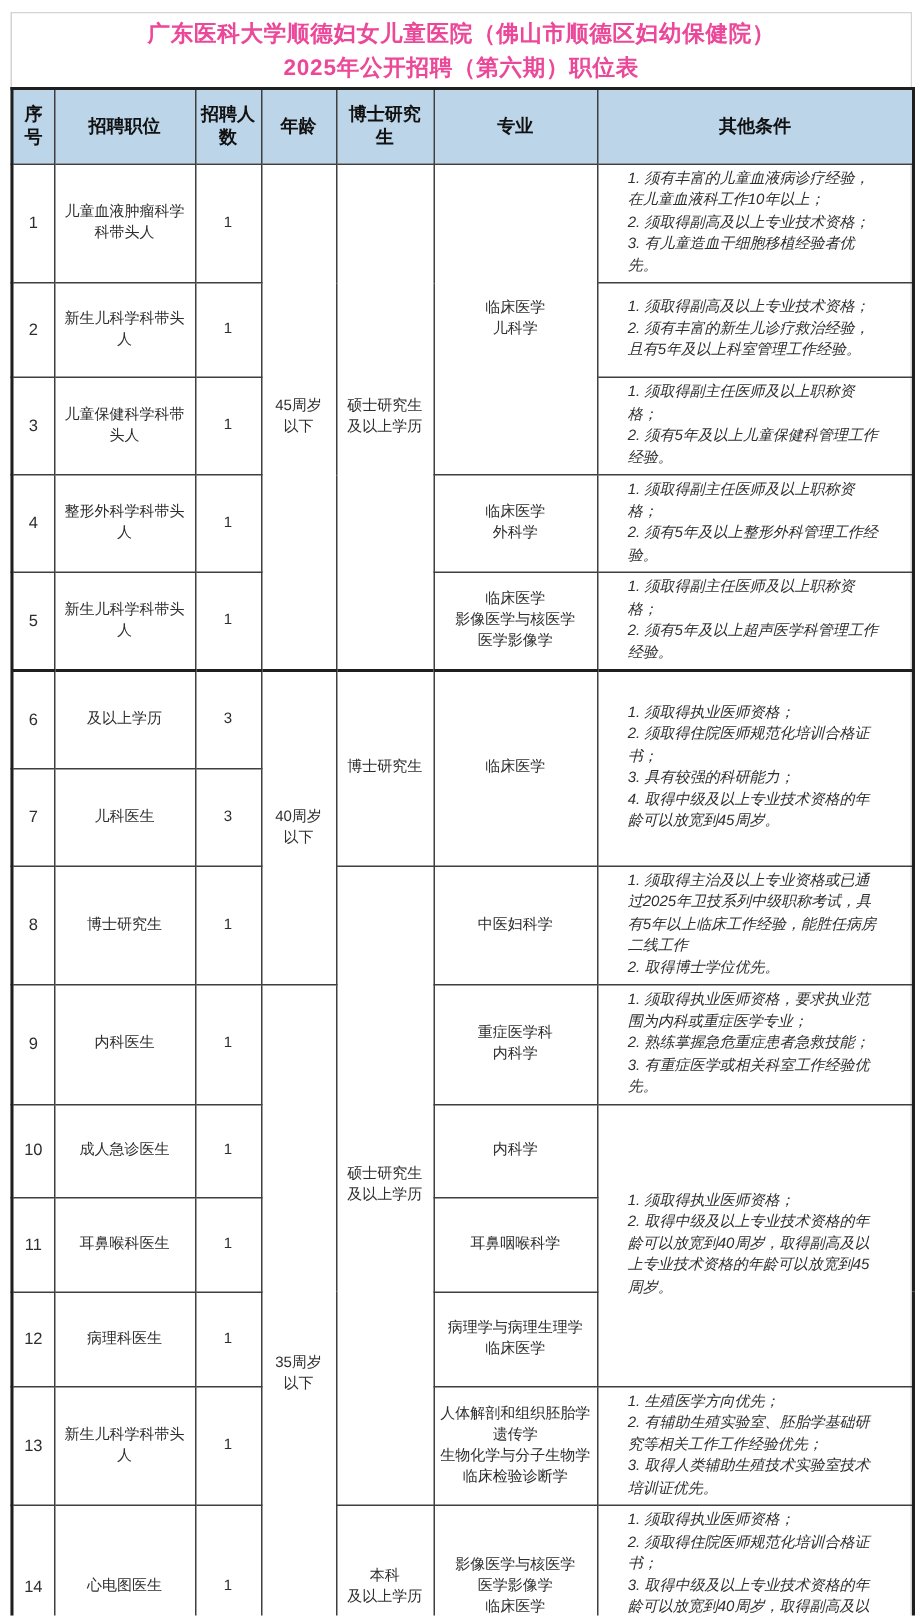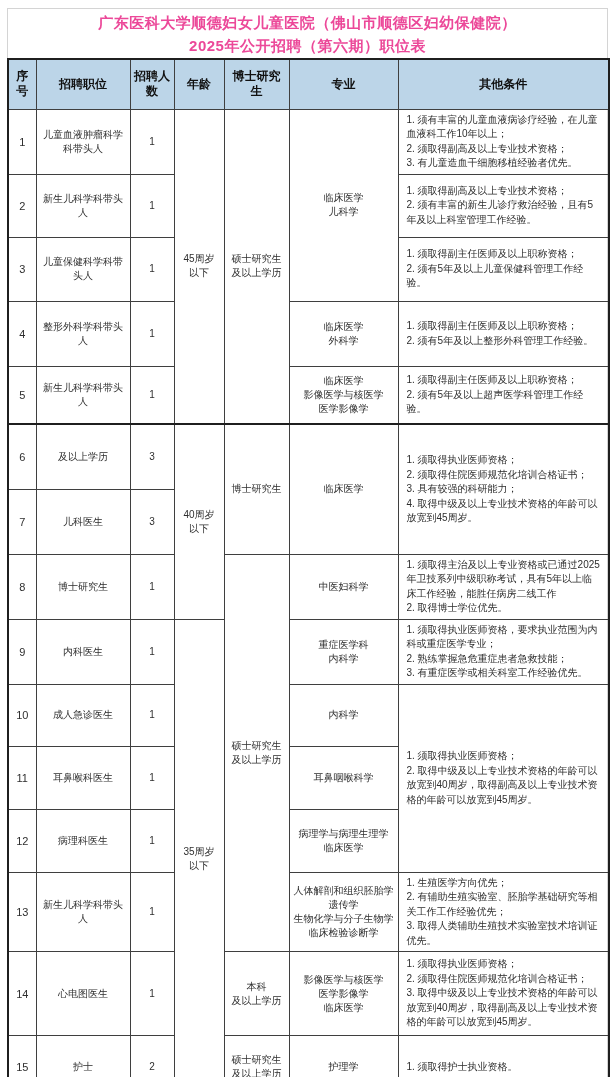--- a/index.html
+++ b/index.html
@@ -36,21 +36,21 @@
     padding:2px 3px;
   }
   thead tr{height:50px;}
   th{
     background:var(--c-header-bg);
     font-size:12px;font-weight:bold;line-height:15px;color:#111111;
   }
   td{font-size:10px;line-height:14px;}
   td.cell-seq{font-size:11px;}
   td.cell-cond{
-    text-align:left;padding:3px 8px;line-height:14.5px;
+    text-align:left;padding:3px 20px;line-height:14.5px;font-style:italic;
   }
   
   tbody tr:nth-child(1){height:55px;}
   tbody tr:nth-child(2){height:63px;}
   tbody tr:nth-child(3){height:64px;}
   tbody tr:nth-child(4){height:65px;}
   tbody tr:nth-child(5){height:58px;}
   tbody tr:nth-child(6){height:65px;}
   tbody tr:nth-child(7){height:65px;}
   tbody tr:nth-child(8){height:63px;}

